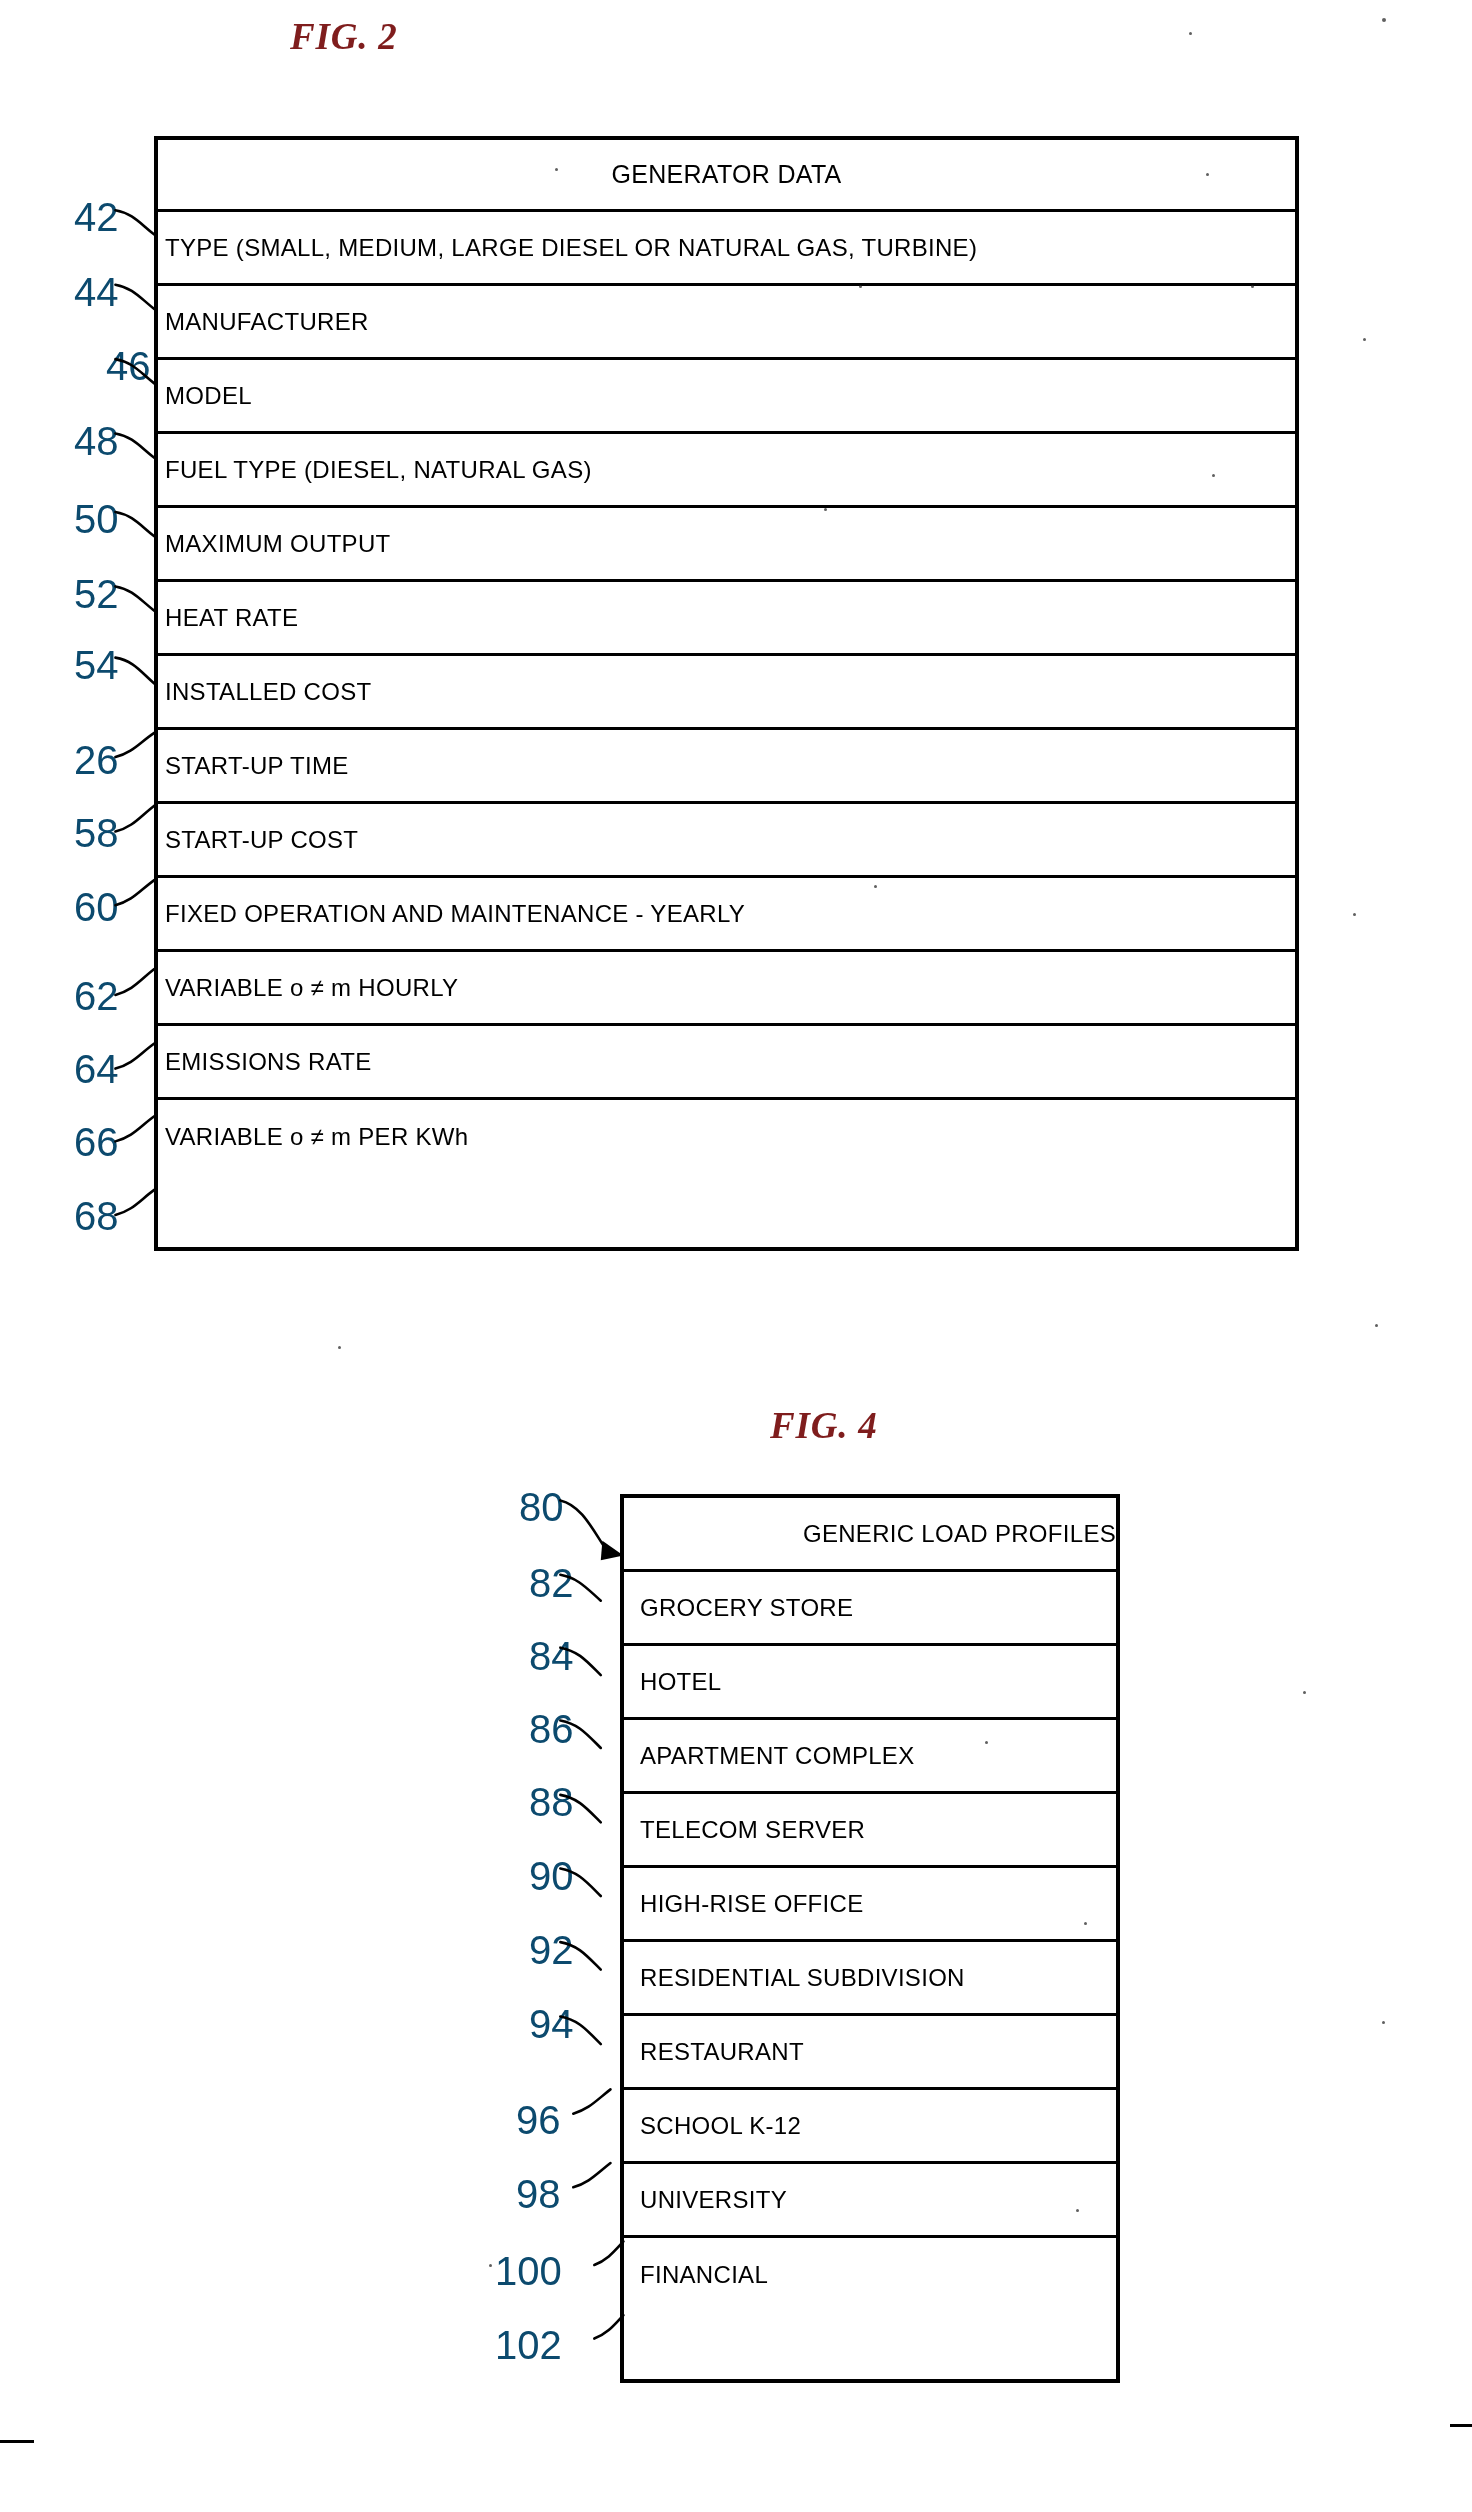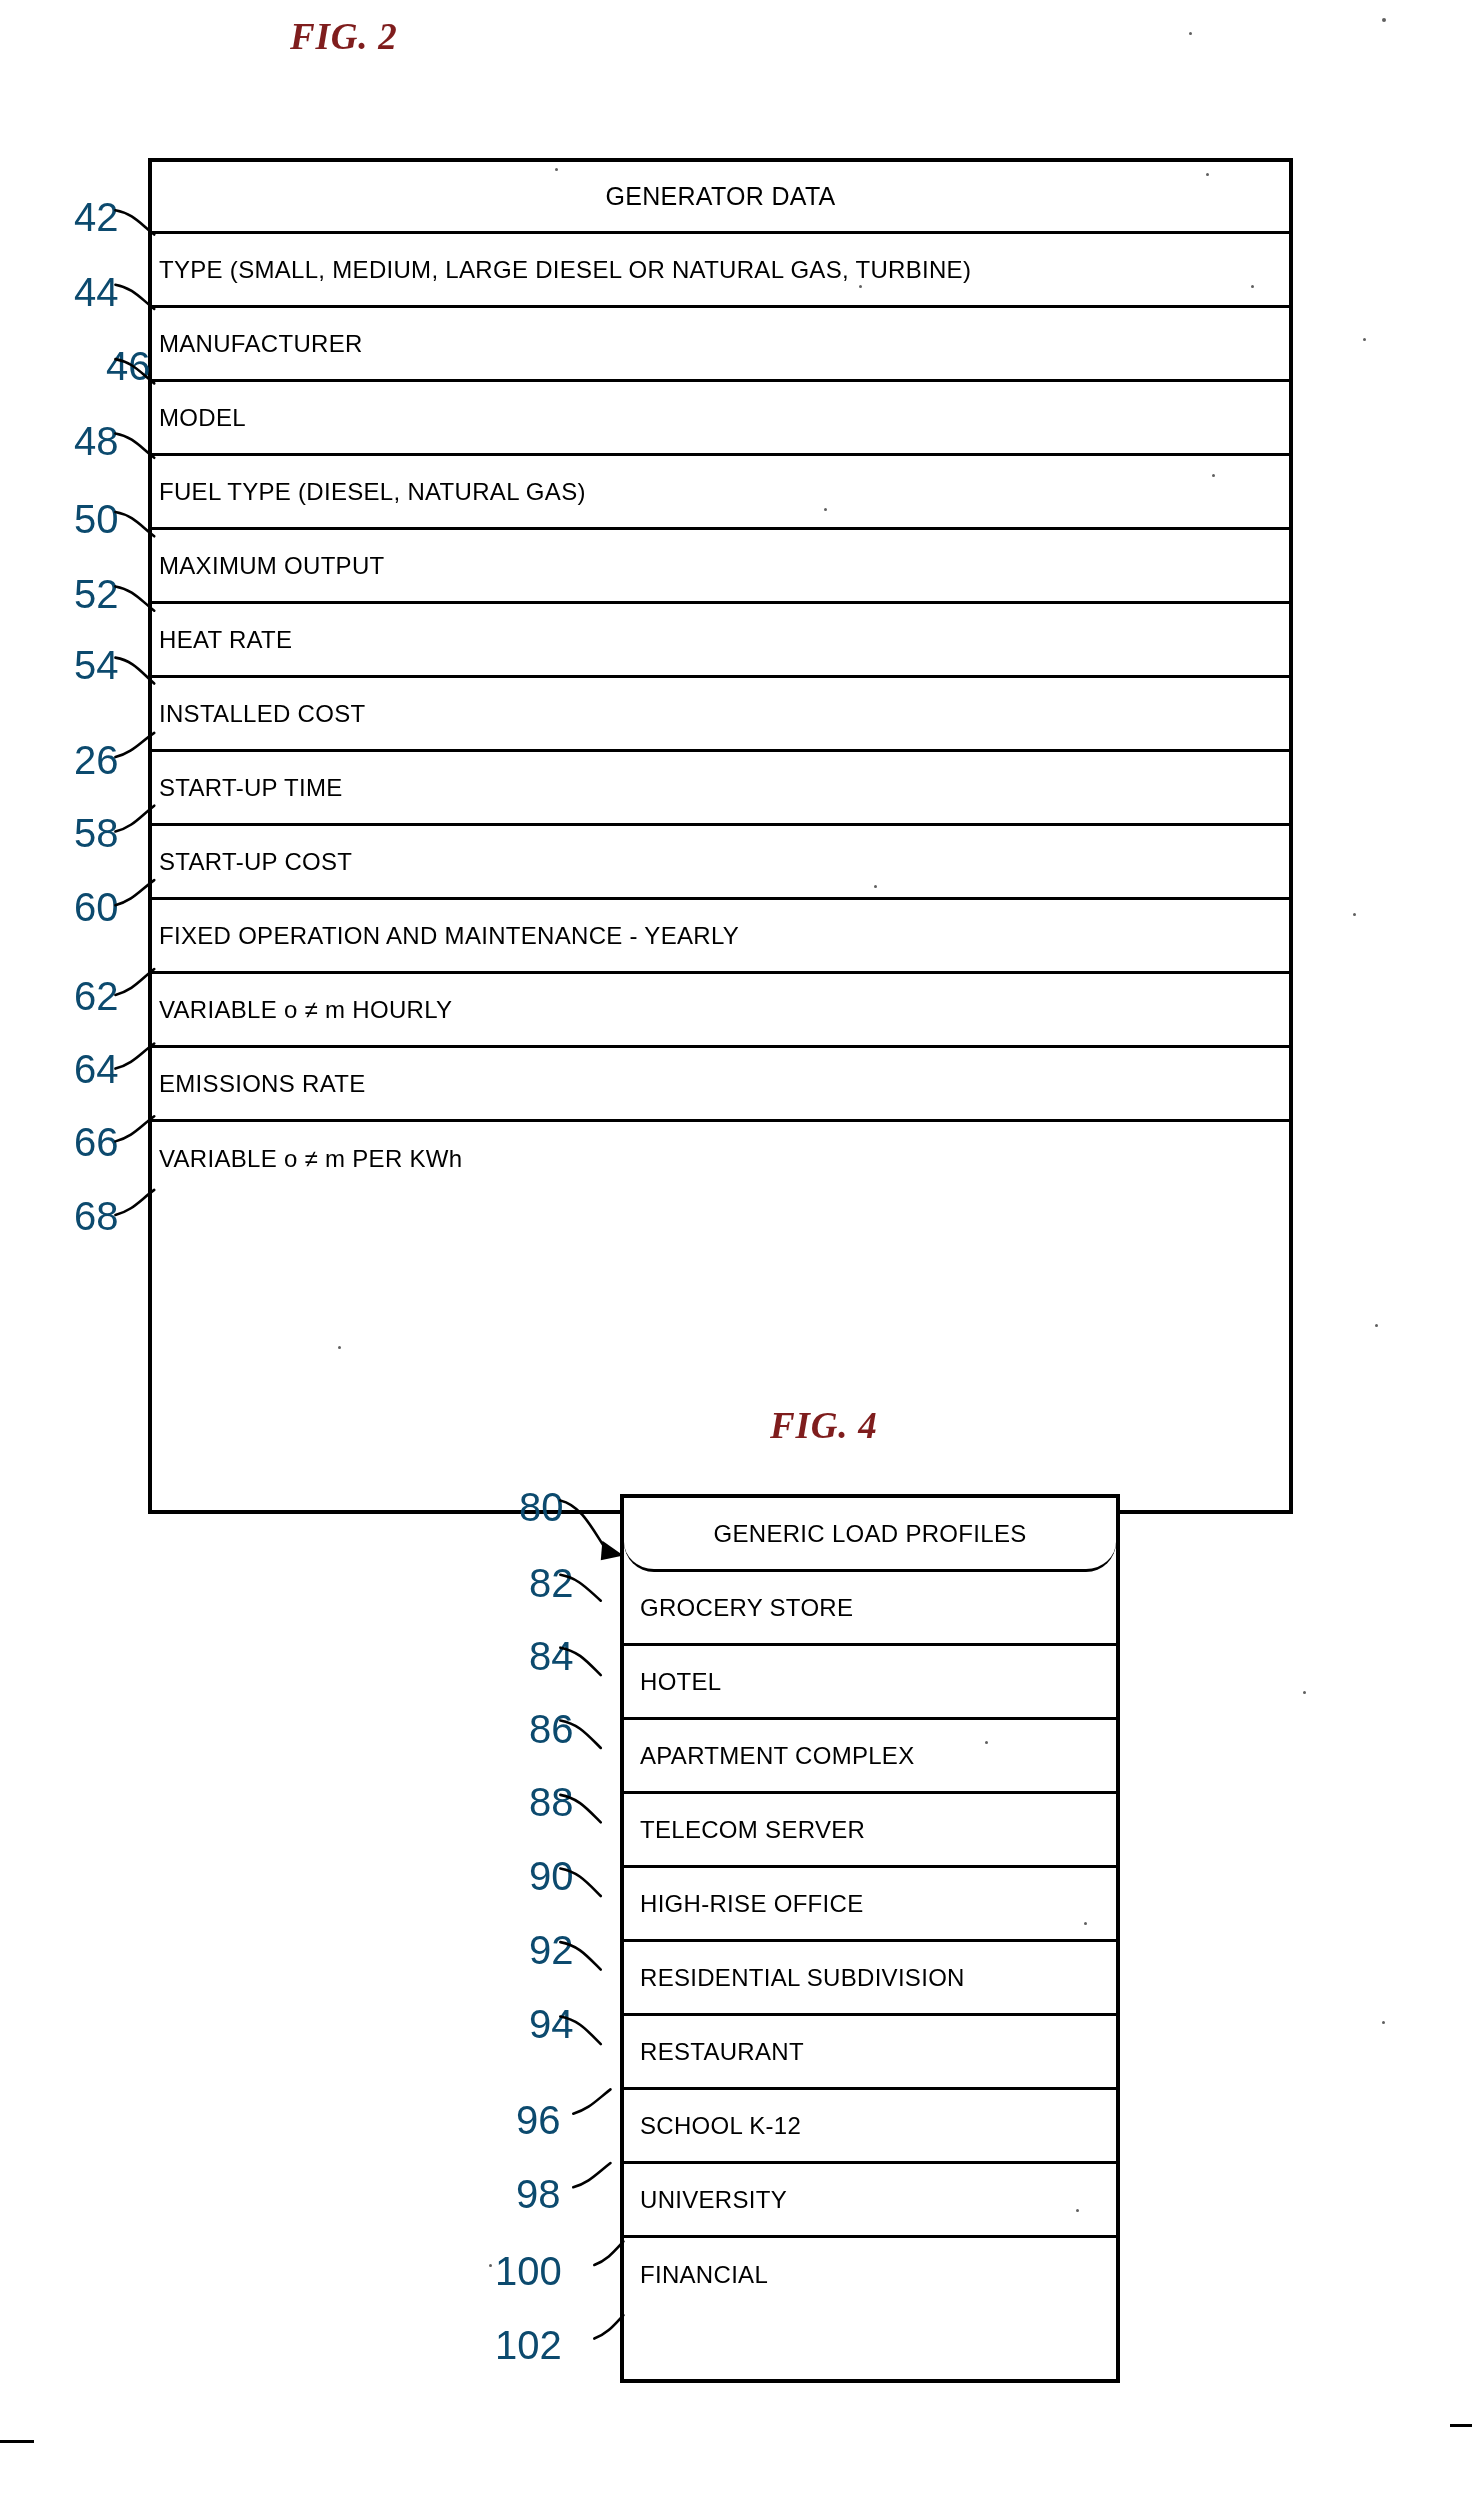--- a/index.html
+++ b/index.html
@@ -50,46 +50,44 @@
     font-family: "Liberation Sans", sans-serif;
     font-size: 24px;
     letter-spacing: 0.3px;
     color: #000;
     white-space: nowrap;
     line-height: 1;
   }
 
   
   #fig2-table {
-    left: 148px;
+    left: 154px;
     top: 136px;
     width: 1145px;
-    height: 1356px;
-    margin-top: 22px;
+    height: 1115px;
   }
   #fig2-table .fig-row { height: 74px; padding-left: 7px; }
   #fig2-table .fig-row.header-row {
     justify-content: center;
     padding-left: 0;
     height: 72px;
   }
   #fig2-table .fig-row.header-row .row-label { font-size: 25px; }
 
   
   #fig4-table {
     left: 620px;
     top: 1494px;
     width: 500px;
     height: 889px;
   }
   #fig4-table .fig-row { height: 74px; padding-left: 16px; }
   #fig4-table .fig-row.header-row {
-    justify-content: center;
+    justify-content: flex-end;
     padding-left: 0;
-    border-radius: 30px;
   }
 
   
   .ref-num {
     position: absolute;
     font-family: Liberation Sans, sans-serif;
     font-size: 40px;
     color: #0c4a6e;
     white-space: nowrap;
     line-height: 1;

